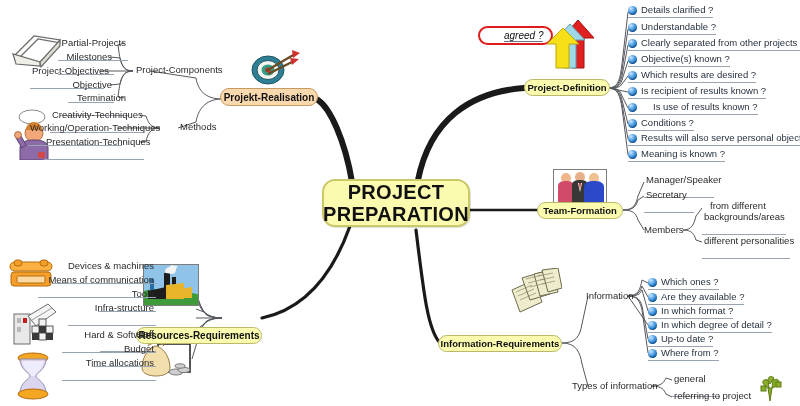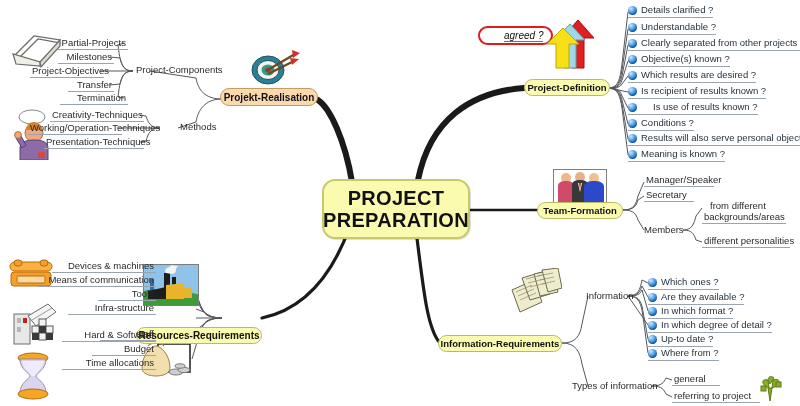--- a/index.html
+++ b/index.html
@@ -14,21 +14,21 @@
         font-weight:bold;color:#111;text-align:center;
         display:flex;align-items:center;justify-content:center;}
   .chip.yellow{background:#fbfbb0;border-color:#b9b96a;}
   .chip.orange{background:#fbd9ae;border-color:#c59a63;}
   .chip.center{background:#fbfbb0;border:2px solid #c9c96a;border-radius:13px;
                font-size:20px;line-height:22px;letter-spacing:.3px;
                flex-direction:column;box-shadow:1px 1px 0 rgba(0,0,0,.12);}
 
   
   .leaf{position:absolute;white-space:nowrap;font-size:9.5px;color:#2a2a2a;
-        line-height:11px;padding:0 2px 1px 2px;border-bottom:1px solid #9aa3b0;}
+        line-height:11px;padding:0 2px 12px 2px;border-bottom:1px solid #9aa3b0;}
   .leaf.r{text-align:right;}
   .leaf.plain{border-bottom:none;}
 
   
   .bleaf{position:absolute;white-space:nowrap;font-size:9.5px;color:#26323f;
          line-height:12px;display:flex;align-items:center;gap:4px;
          padding-bottom:1px;border-bottom:1px solid #9aa3b0;}
   .bullet{width:9px;height:9px;border-radius:50%;flex:0 0 9px;
           background:radial-gradient(circle at 32% 28%, #cfe6ff 0%, #5aa8e8 38%, #1366b8 72%, #0b4a8c 100%);
           box-shadow:inset 0 -1px 1px rgba(0,0,0,.25);}
@@ -280,42 +280,42 @@
         <path d="M14,27 L12,14 L16,14 Z"></path>
         <path d="M13,14 C6,12 4,4 12,6 Z"></path>
         <path d="M16,14 C24,12 26,3 17,6 Z"></path>
         <path d="M14,10 C10,4 14,0 18,4 Z"></path>
         <rect x="20" y="8" width="5" height="5"></rect>
         <rect x="5" y="12" width="5" height="5"></rect>
       </g>
     </svg>
   </div>
 
-  <div class="chip center" style="left:322px;top:179px;width:148px;height:60px;">
+  <div class="chip center" style="left:322px;top:179px;width:148px;height:48px;">
     <div>PROJECT</div>
     <div>PREPARATION</div>
   </div>
 
   <div class="chip orange" style="left:220px;top:88px;width:98px;height:18px;font-size:10px;">Projekt-Realisation</div>
 
   <div class="chip yellow" style="left:524px;top:79px;width:86px;height:17px;font-size:9.5px;">Project-Definition</div>
 
   <div class="chip yellow" style="left:537px;top:202px;width:86px;height:17px;font-size:9.5px;">Team-Formation</div>
 
   <div class="chip yellow" style="left:136px;top:327px;width:126px;height:17px;font-size:10px;">Resources-Requirements</div>
 
   <div class="chip yellow" style="left:438px;top:335px;width:124px;height:17px;font-size:9.5px;">Information-Requirements</div>
 
   <div class="mid" style="left:136px;top:64px;">Project-Components</div>
   <div class="mid" style="left:180px;top:121px;">Methods</div>
 
   <div class="leaf r" style="left:58px;top:37px;width:66px;">Partial-Projects</div>
   <div class="leaf r" style="left:58px;top:51px;width:52px;">Milestones</div>
   <div class="leaf r" style="left:30px;top:65px;width:70px;">Project-Objectives</div>
-  <div class="leaf r" style="left:68px;top:79px;width:42px;">Transfer</div>
+  <div class="leaf r" style="left:68px;top:79px;width:42px;">Objective</div>
   <div class="leaf r" style="left:60px;top:92px;width:64px;">Termination</div>
 
   <div class="leaf r" style="left:50px;top:109px;width:90px;">Creativity-Techniques</div>
   <div class="leaf r" style="left:28px;top:122px;width:90px;">Working/Operation-Techniques</div>
   <div class="leaf r" style="left:44px;top:136px;width:96px;">Presentation-Techniques</div>
 
   <div class="leaf r" style="left:52px;top:260px;width:100px;">Devices &amp; machines</div>
   <div class="leaf r" style="left:38px;top:274px;width:114px;">Means of communication</div>
   <div class="leaf r" style="left:98px;top:288px;width:54px;">Tools</div>
   <div class="leaf r" style="left:68px;top:302px;width:84px;">Infra-structure</div>

